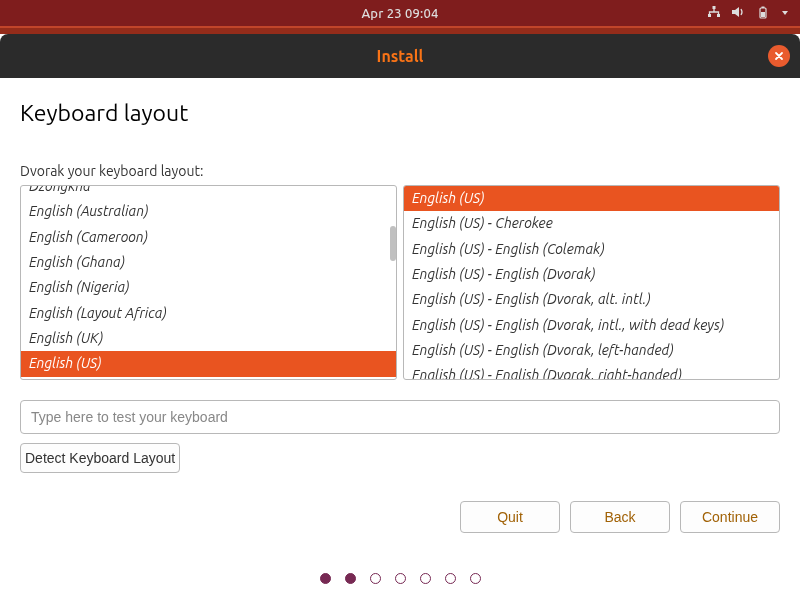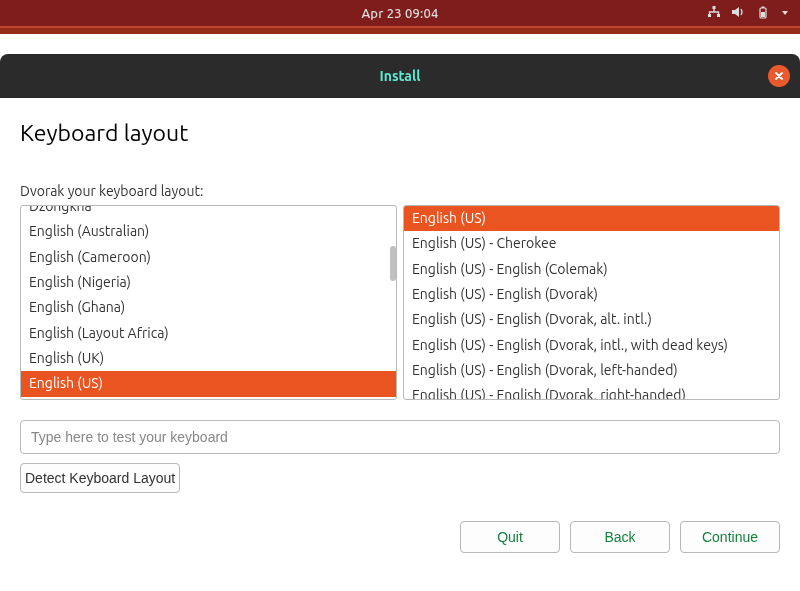--- a/index.html
+++ b/index.html
@@ -24,30 +24,29 @@
     align-items: center;
     gap: 10px;
   }
   .topbar .tray svg { fill: #ddd; }
   
   .orange-strip { height: 8px; background: #942c1a; border-top: 2px solid #c1452a; }
   
   .titlebar {
     height: 44px;
     background: #2b2b2b;
-    color: #5eead4;
+    color: #f97316;
     display: flex;
     align-items: center;
     justify-content: center;
     position: relative;
-    font-size: 14px;
+    font-size: 16px;
     font-weight: 600;
     border-top-left-radius: 8px;
     border-top-right-radius: 8px;
-    margin-top: 20px;
   }
   .titlebar .close-btn {
     position: absolute;
     right: 10px;
     width: 22px; height: 22px;
     border-radius: 11px;
     background: #e95b2e;
     display: flex; align-items: center; justify-content: center;
     cursor: pointer;
   }
@@ -64,20 +63,21 @@
   }
   .choose-label {
     font-size: 14px;
     color: #333;
     margin-bottom: 6px;
   }
   .lists {
     display: flex;
     gap: 6px;
     height: 195px;
+    font-style: italic;
   }
   .listbox {
     flex: 1;
     border: 1px solid #b8b8b8;
     border-radius: 3px;
     background: #fff;
     overflow: hidden;
     font-size: 14px;
     color: #333;
     position: relative;
@@ -134,21 +134,21 @@
     justify-content: flex-end;
     gap: 10px;
   }
   .nav-buttons button {
     min-width: 100px;
     height: 32px;
     border: 1px solid #b8b8b8;
     border-radius: 4px;
     background: #fdfdfd;
     font-size: 14px;
-    color: #15803d;
+    color: #a16207;
     cursor: pointer;
   }
   
   .dots {
     margin-top: 40px;
     display: flex;
     justify-content: center;
     gap: 14px;
   }
   .dot {
@@ -208,22 +208,22 @@
 <div class="content">
   <h1 class="page-title">Keyboard layout</h1>
   <div class="choose-label">Dvorak your keyboard layout:</div>
   
   <div class="lists">
     <div class="listbox" id="layouts">
       <div class="scroll-thumb"></div>
     <div class="item cut">Dzongkha</div>
         <div class="item">English (Australian)</div>
         <div class="item">English (Cameroon)</div>
+        <div class="item">English (Ghana)</div>
         <div class="item">English (Nigeria)</div>
-        <div class="item">English (Ghana)</div>
         <div class="item">English (Layout Africa)</div>
         <div class="item">English (UK)</div>
         <div class="item selected">English (US)</div>
         <div class="item">Esperanto</div>
       </div>
     <div class="listbox" id="variants">
         <div class="item selected">English (US)</div>
         <div class="item">English (US) - Cherokee</div>
         <div class="item">English (US) - English (Colemak)</div>
         <div class="item">English (US) - English (Dvorak)</div>

